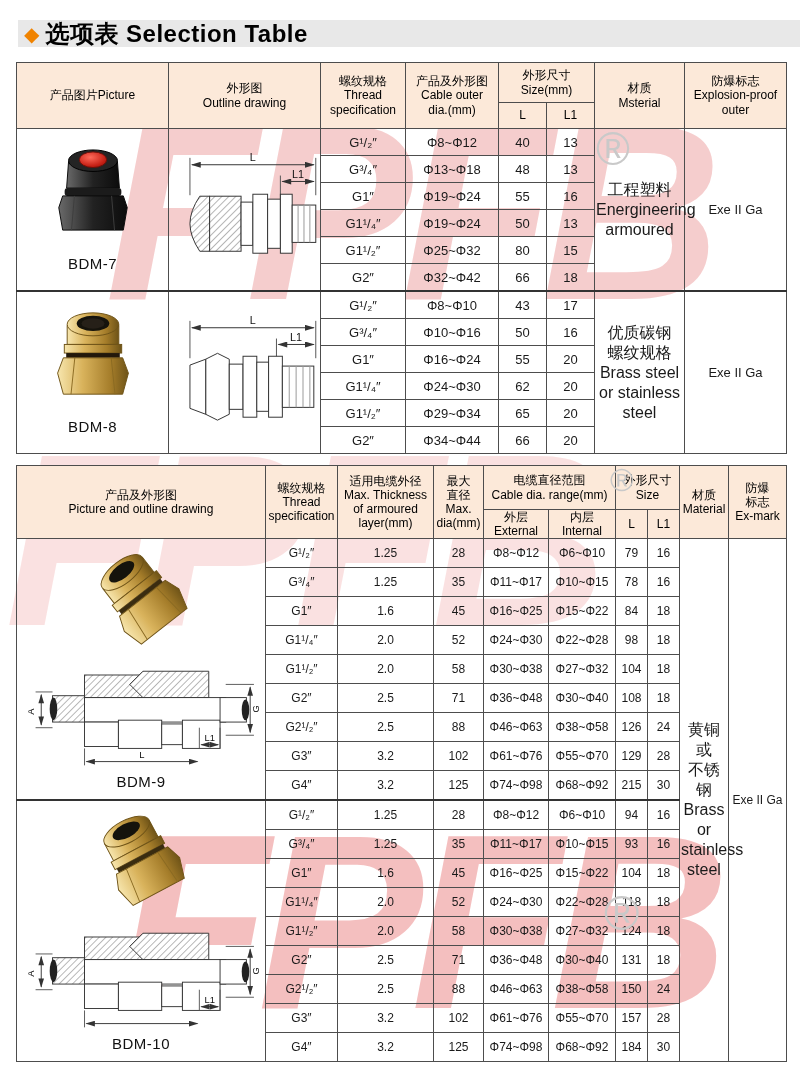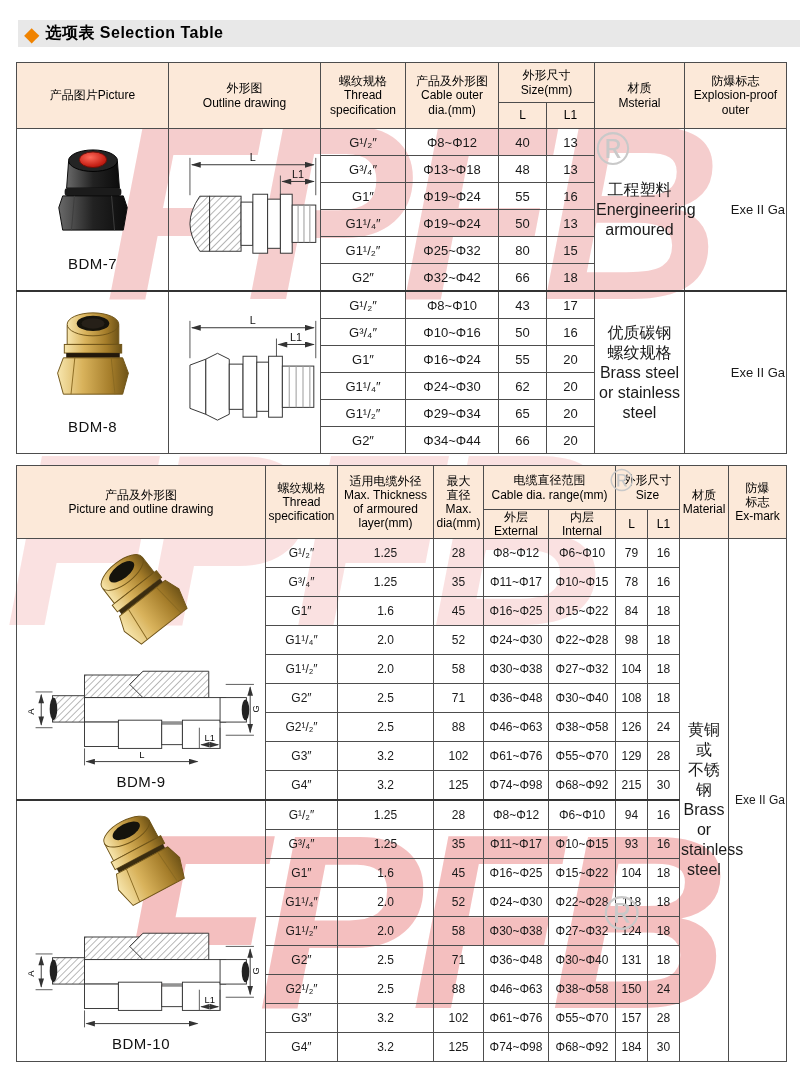--- a/index.html
+++ b/index.html
@@ -6,21 +6,21 @@
   body{
     width:800px;height:1074px;position:relative;overflow:hidden;background:#ffffff;
     font-family:"Liberation Sans","DejaVu Sans",sans-serif;color:#1a1a1a;
   }
   
   .title-bar{
     position:absolute;left:18px;top:20px;width:782px;height:27px;
     background:#e8e8e8;display:flex;align-items:center;z-index:3;
   }
   .title-bar .diamond{color:#f08300;font-size:20px;line-height:1;margin:0 6px 0 6px;}
-  .title-bar h1{font-size:16px;font-weight:bold;margin:0;color:#000;letter-spacing:.5px;}
+  .title-bar h1{font-size:24px;font-weight:bold;margin:0;color:#000;letter-spacing:.5px;}
 
   
   .wm{
     position:absolute;z-index:1;font-weight:bold;font-style:italic;line-height:1;
     letter-spacing:-12px;pointer-events:none;white-space:nowrap;
   }
   .wm1{left:105px;top:88px;font-size:250px;color:#e88484;opacity:.40;}
   .wm2{left:5px;top:418px;font-size:245px;color:#f2aaaa;opacity:.35;}
   .wm3{left:118px;top:798px;font-size:248px;color:#ea7b7b;opacity:.48;}
   .rmark{
@@ -45,21 +45,21 @@
   #t1 tbody td{height:26px;}
   #t2 tbody td{height:28px;}
   #t2 td{font-size:12px;}
   #t1 .group2 tr:first-child td{border-top:2px solid #333;}
   #t2 tr.gsep td{border-top:2px solid #333;}
   td.pic,td.pic2{vertical-align:middle;}
   .pic-inner{display:flex;flex-direction:column;align-items:center;justify-content:center;gap:20px;}
   .pic2-inner{display:flex;flex-direction:column;align-items:center;justify-content:flex-start;gap:2px;padding-top:4px;}
   .model{font-size:15px;color:#111;letter-spacing:.5px;}
   td.mat div{font-size:16px;line-height:1.25;}
-  td.mark{font-size:13px;text-align:right;}
+  td.mark{font-size:13px;}
   .tilt9{transform:rotate(-38deg);}
   .tilt10{transform:rotate(-28deg);}
   svg text{font-family:"Liberation Sans","DejaVu Sans",sans-serif;}
 </style>
 </head>
 <body>
 
 <svg width="0" height="0" style="position:absolute">
   <defs>
     <pattern id="hatch" width="5" height="5" patternUnits="userSpaceOnUse" patternTransform="rotate(45)">

